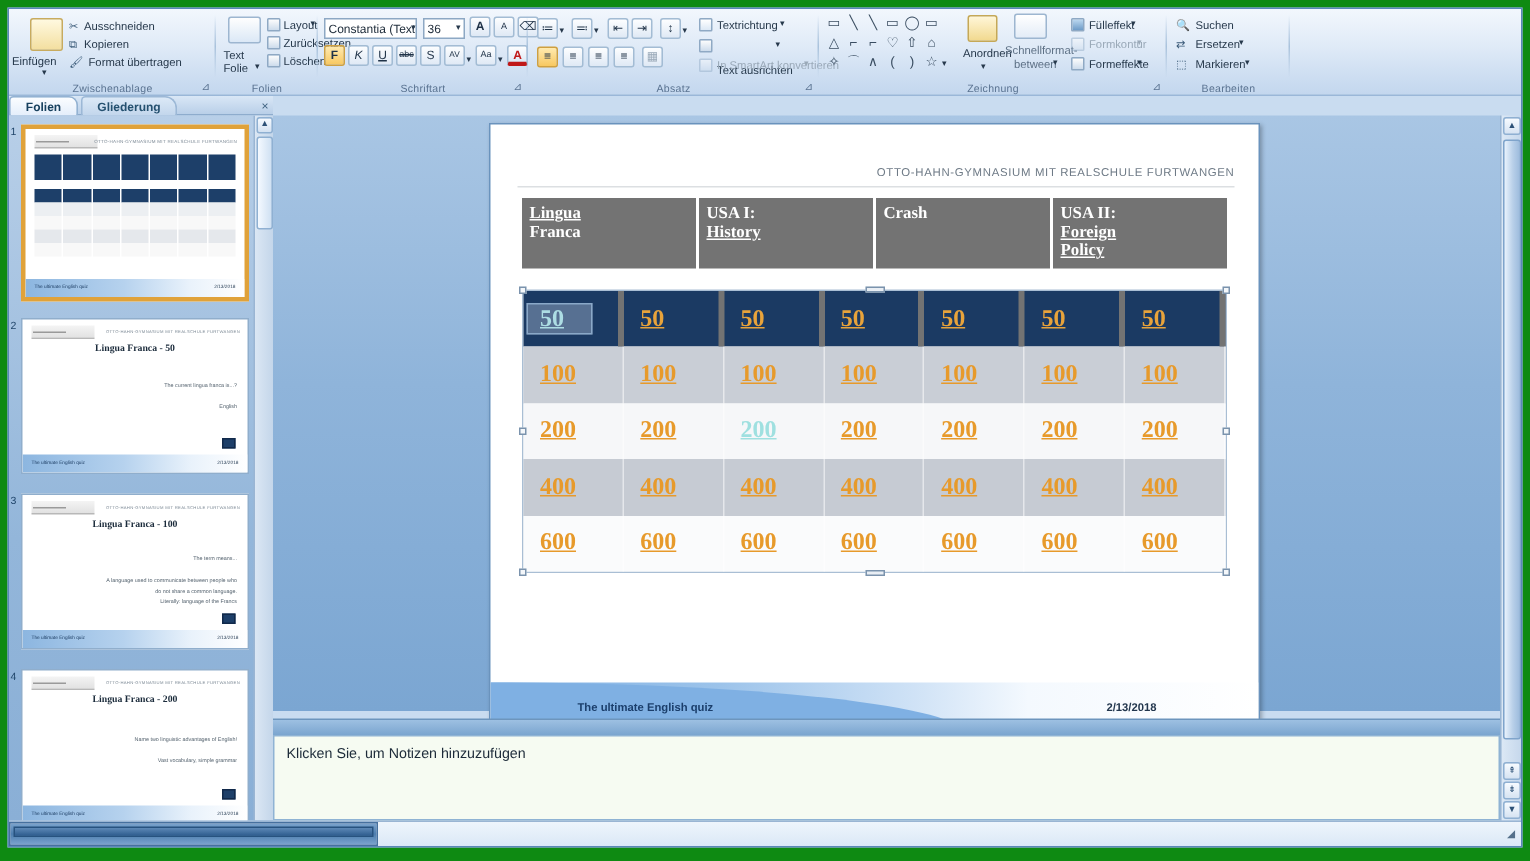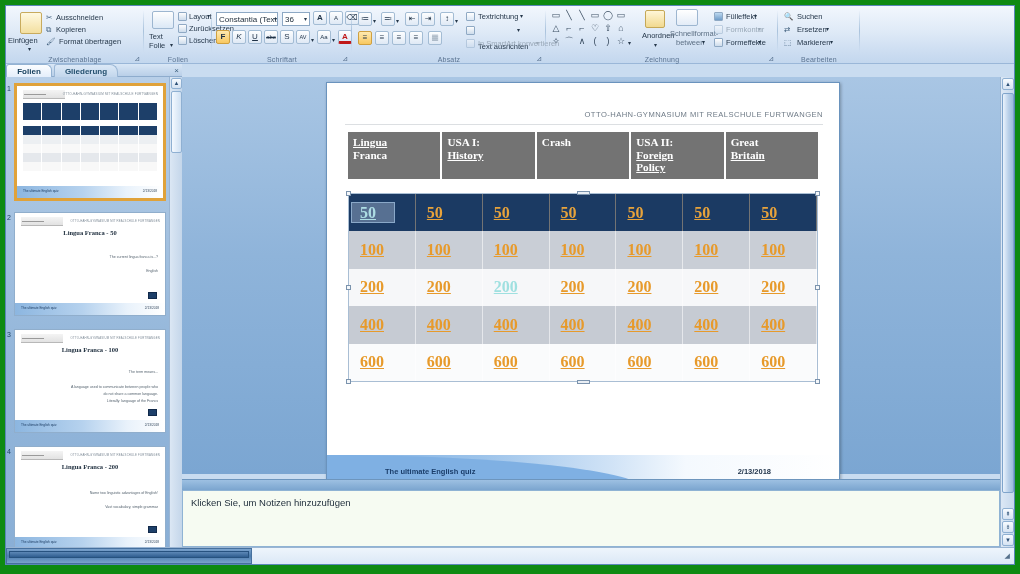--- a/index.html
+++ b/index.html
@@ -233,21 +233,21 @@
   }
   .grow{ display:flex; height:20%; }
   .gcell{
     flex:1; display:flex; align-items:center;
     padding-left:11px;
     font-family:"Liberation Serif", serif;
     font-weight:bold; font-size:16px;
     border-right:1px solid rgba(255,255,255,.55);
   }
   .grow.r50 { background:#1b3a63; }
-  .grow.r50 .gcell{ color:#e8a33b; border-right:1px solid #737373;}
+  .grow.r50 .gcell{ color:#e8a33b; border-right:4px solid #737373;}
   .grow.r100{ background:#c9ced6; }
   .grow.r200{ background:#f6f7f9; }
   .grow.r400{ background:#c6cbd3; }
   .grow.r600{ background:#fafbfc; }
   .grow.r100 .gcell,.grow.r200 .gcell,.grow.r400 .gcell,.grow.r600 .gcell{ color:#e79a2b; }
   .gcell u{ text-decoration-thickness:1px; }
   .gcell.visited{ color:#9fe0e0 !important; }
   .gcell.sel{ color:#9fe0e0 !important; }
   .gcell.sel .selbox{
     position:absolute; margin-left:-9px; margin-top:-1px;
@@ -652,24 +652,20 @@
           <u>History</u>
         </div>
         <div class="cat">
           <span>Crash</span>
         </div>
         <div class="cat">
           <span>USA II:</span><br>
           <u>Foreign</u><br>
           <u>Policy</u>
         </div>
-        <div class="cat">
-          <span>Great</span><br>
-          <u>Britain</u>
-        </div>
       </div>
 
       <div id="gridbox">
         <div class="handle" style="left:-3px;top:-3px;"></div>
         <div class="hbar" style="left:50%;margin-left:-6px;top:-3px;"></div>
         <div class="handle" style="right:-3px;top:-3px;"></div>
         <div class="handle" style="left:-3px;top:50%;margin-top:-3px;"></div>
         <div class="handle" style="right:-3px;top:50%;margin-top:-3px;"></div>
         <div class="handle" style="left:-3px;bottom:-3px;"></div>
         <div class="hbar" style="left:50%;margin-left:-6px;bottom:-3px;"></div>

